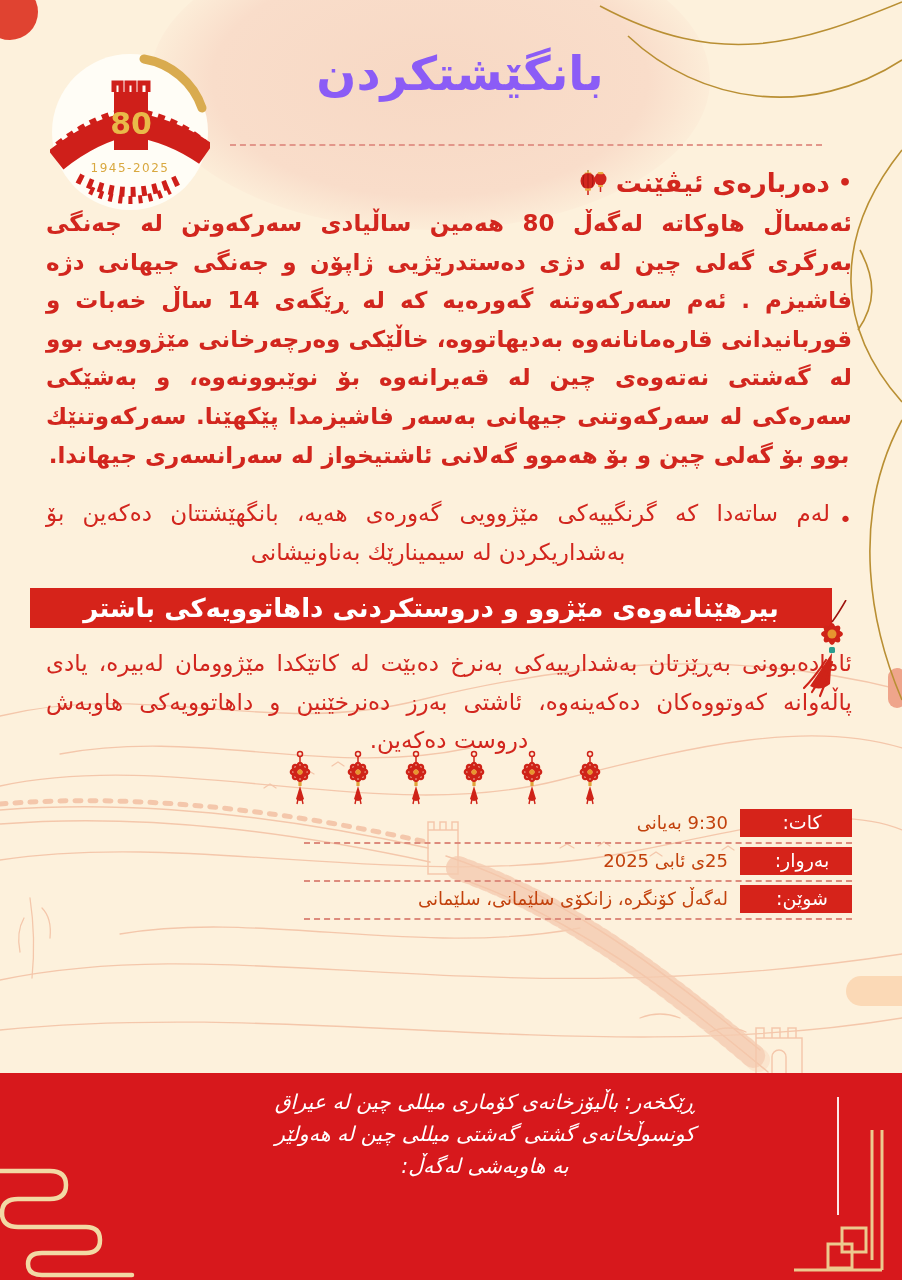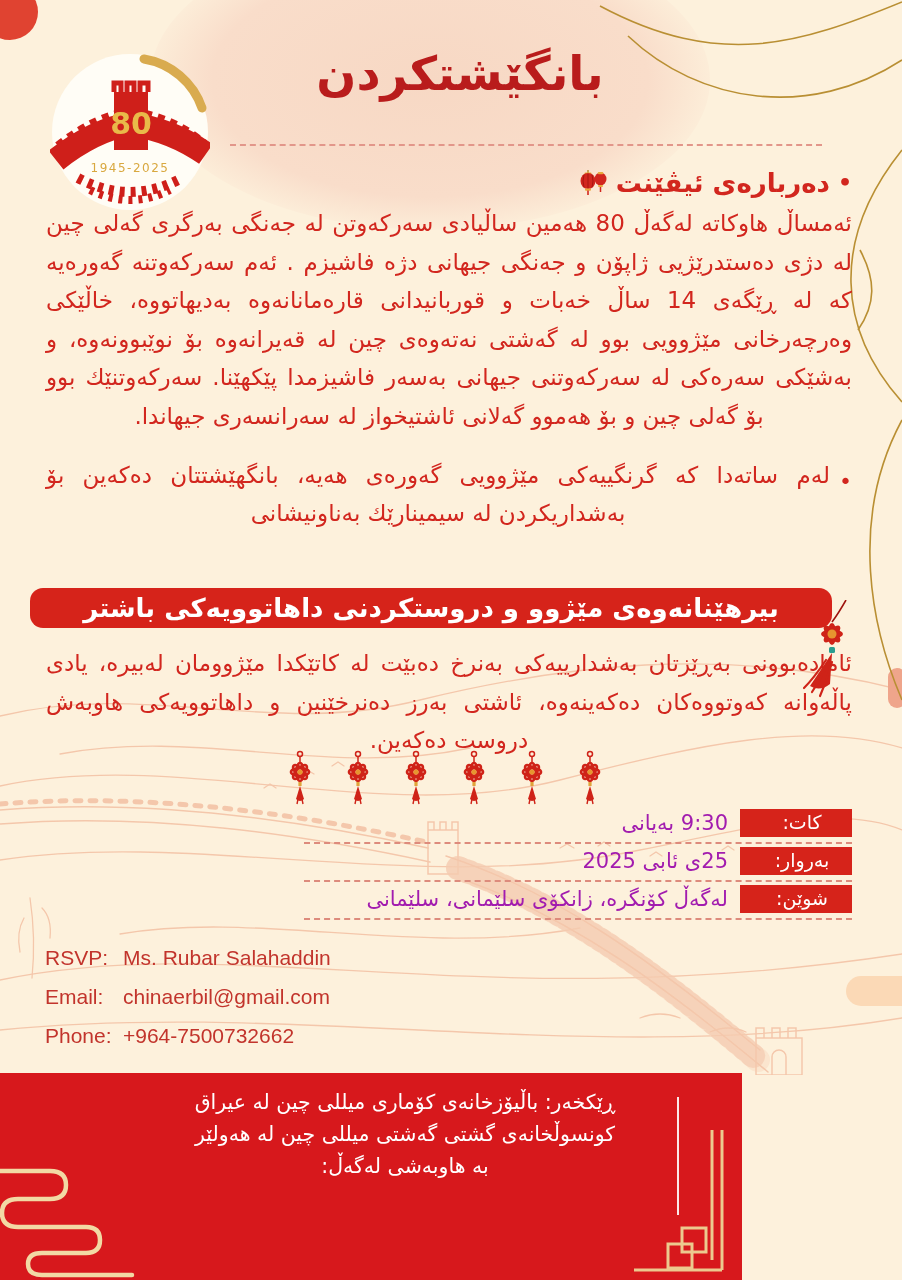--- a/index.html
+++ b/index.html
@@ -22,63 +22,63 @@
     background:radial-gradient(ellipse at center,#f7d8c4 0%,#f9ddca 55%,rgba(250,225,205,0) 75%);z-index:0;}
   .blob-corner{left:-18px;top:-16px;width:56px;height:56px;border-radius:50%;background:#e04331;z-index:1;}
   .pill-right-1{right:-4px;top:668px;width:18px;height:40px;border-radius:20px;background:#efa58b;z-index:1;}
   .pill-right-2{right:0;top:976px;width:56px;height:30px;border-radius:16px 0 0 16px;background:#fbd9b6;z-index:1;}
 
   
   .logo{left:50px;top:52px;width:160px;height:160px;z-index:2;}
 
   
   .title{left:225px;top:46px;width:470px;z-index:2;
-    text-align:center;color:#b91c1c;font-size:47px;font-weight:700;
+    text-align:center;color:#8b5cf6;font-size:47px;font-weight:700;
     direction:rtl;letter-spacing:0;}
 
   .dash-top{left:230px;top:144px;width:592px;border-top:2px dashed #e2968a;z-index:2;}
 
   
   .about{left:46px;top:168px;width:806px;z-index:2;direction:rtl;color:#d2261e;}
   .about-heading{display:flex;align-items:center;gap:8px;font-size:26px;font-weight:700;}
   .about-heading .blt{font-size:22px;line-height:1;}
   .para{font-size:23px;line-height:38.6px;text-align:justify;text-align-last:center;margin:0;}
-  .p1{margin-top:6px;}
+  .p1{margin-top:6px;font-weight:bold;}
   .p2{margin-top:20px;position:relative;padding-right:22px;}
   .p2 .blt{position:absolute;right:0;top:7px;font-size:22px;}
 
   
   .banner{left:30px;top:588px;width:802px;height:40px;background:#d6231a;z-index:2;
-    display:flex;align-items:center;justify-content:center;border-radius:13px;}
+    display:flex;align-items:center;justify-content:center;}
   .banner-text{color:#ffffff;font-size:26px;font-weight:700;direction:rtl;}
   .banner-knot{right:42px;top:600px;z-index:3;}
 
   
   .invite{left:46px;top:644px;width:806px;z-index:2;direction:rtl;color:#d2261e;}
 
   
   .knot-row{left:283px;top:750px;width:336px;display:flex;gap:24px;z-index:2;}
 
   
   .schedule{right:50px;top:808px;width:548px;z-index:2;direction:rtl;}
   .sched-row{display:flex;align-items:center;gap:12px;height:29px;
     border-bottom:2px dashed #dd8b7c;padding-bottom:5px;margin-bottom:2px;}
   .sched-badge{background:#d6231a;color:#fff;font-size:19px;min-width:72px;
     padding:2px 14px 4px 26px;text-align:center;}
-  .sched-value{color:#a21caf;font-size:21px;}
+  .sched-value{color:#c2410c;font-size:18px;}
 
   
   .contact{left:45px;top:946px;z-index:2;color:#c2342c;
     font-family:"Liberation Sans","DejaVu Sans",sans-serif;font-size:21px;}
   .contact-row{display:flex;margin-bottom:15px;}
   .contact-label{width:78px;}
   .contact-value{}
 
   
-  .footer{left:0;top:1073px;width:742px;height:207px;background:#d7181c;z-index:4;}
+  .footer{left:0;top:1073px;width:902px;height:207px;background:#d7181c;z-index:4;font-style:italic;}
   .footer-lines{position:absolute;top:13px;left:130px;right:62px;text-align:center;
     color:#fff;font-size:20.5px;line-height:32px;direction:rtl;}
   .footer-vline{position:absolute;top:24px;right:63px;width:2px;height:118px;
     background:rgba(255,255,255,.9);}
   .footer-gold-right{position:absolute;right:8px;bottom:0;}
   .footer-gold-left{position:absolute;left:0;bottom:2px;}
 </style>
 </head>
 <body>
 
@@ -308,34 +308,20 @@
     <div class="sched-row">
       <span class="sched-badge">بەروار:</span>
       <span class="sched-value">25ی ئابی 2025</span>
     </div>
     <div class="sched-row">
       <span class="sched-badge">شوێن:</span>
       <span class="sched-value">لەگەڵ کۆنگرە، زانکۆی سلێمانی، سلێمانی</span>
     </div>
   </div>
 
-  <div class="abs contact">
-    <div class="contact-row">
-      <span class="contact-label">RSVP:</span>
-      <span class="contact-value">Ms. Rubar Salahaddin</span>
-    </div>
-    <div class="contact-row">
-      <span class="contact-label">Email:</span>
-      <span class="contact-value">chinaerbil@gmail.com</span>
-    </div>
-    <div class="contact-row">
-      <span class="contact-label">Phone:</span>
-      <span class="contact-value">+964-7500732662</span>
-    </div>
-  </div>
 
   <div class="abs footer">
     <div class="footer-lines">
       <div>ڕێکخەر: باڵیۆزخانەی کۆماری میللی چین لە عیراق</div>
       <div>کونسوڵخانەی گشتی گەشتی میللی چین لە هەولێر</div>
       <div>بە هاوبەشی لەگەڵ:</div>
     </div>
     <div class="footer-vline"></div>
     <svg class="footer-gold-right" width="110" height="150" viewBox="0 0 110 150">
       <g fill="none" stroke="#ecc98e" stroke-width="3">

